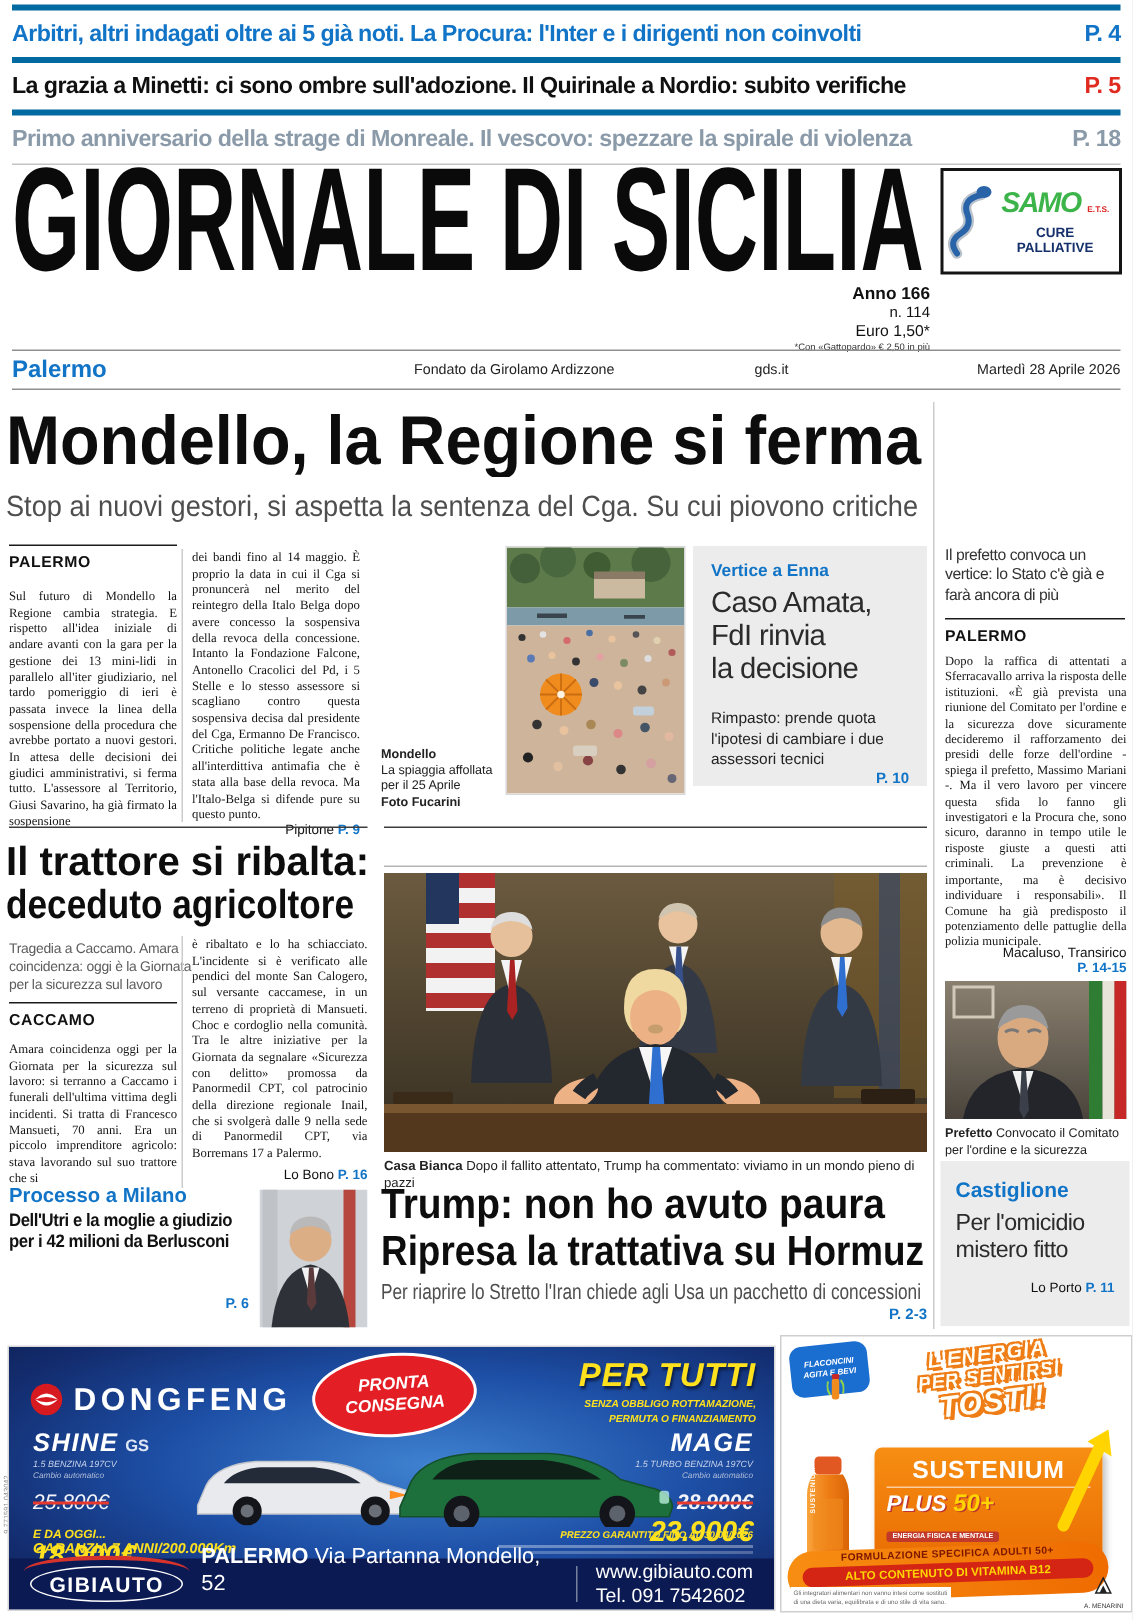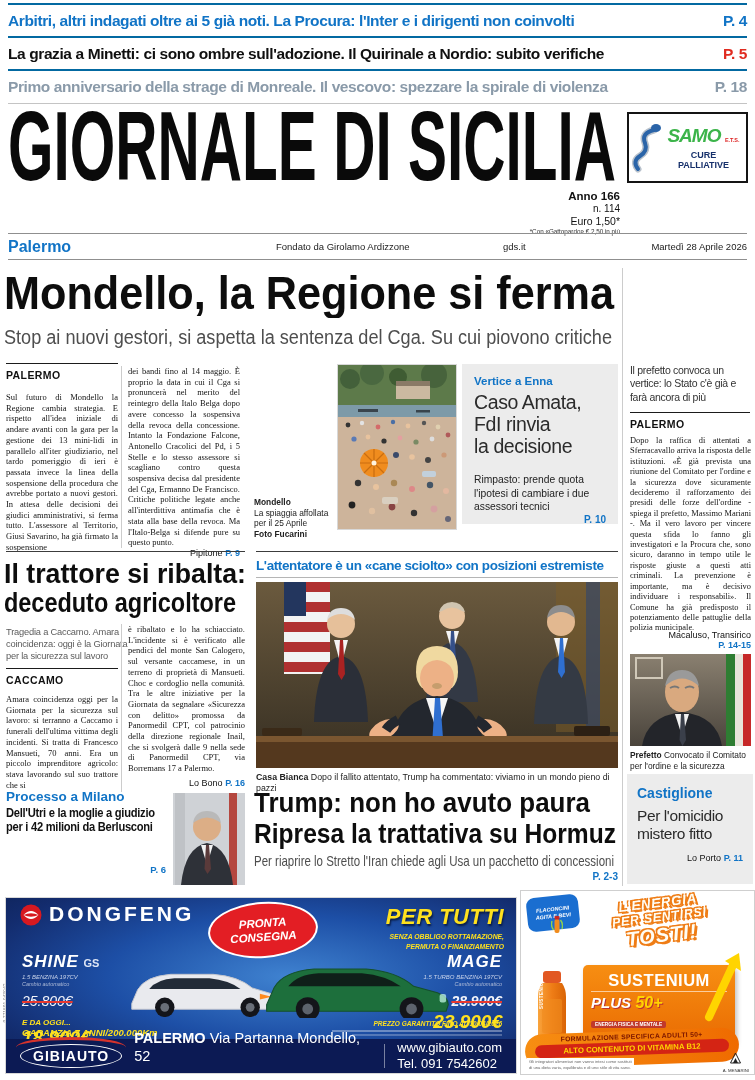--- a/index.html
+++ b/index.html
@@ -5,21 +5,21 @@
   html,body{margin:0;padding:0;background:#e8e8e8;}
   #page{position:relative;width:755px;height:1080px;background:#fff;margin:0 auto;
         font-family:"Liberation Sans",sans-serif;color:#111;overflow:hidden;}
   .abs{position:absolute;}
   .prewrap{white-space:pre-line;}
   .serif{font-family:"Liberation Serif",serif;text-align:justify;color:#141414;}
   .kicker-sm{font-weight:bold;font-size:10.5px;letter-spacing:.4px;border-top:1.5px solid #1b1b1b;padding-top:5px;}
   .blue{color:#1174c6;}
   .pgnum{color:#1174c6;font-weight:bold;}
   .strip{display:flex;justify-content:space-between;align-items:center;height:31px;
-         border-top:2px solid #0369a1;font-weight:bold;font-size:15.5px;letter-spacing:-0.4px;}
+         border-top:4px solid #0369a1;font-weight:bold;font-size:15.5px;letter-spacing:-0.4px;}
   .graybox{background:#ececec;}
   .vrule{width:1px;background:#ccc;}
   .hrule{height:1px;background:#4a4a4a;}
   .caption{font-size:8.4px;color:#222;line-height:1.25;}
   .caption b{font-weight:bold;}
   .byline{font-size:9px;text-align:right;}
   .byline .name{font-weight:normal;color:#111;}
   
   #df-ad{background:radial-gradient(ellipse at 55% 45%, #3f82d0 0%, #1d4fa6 45%, #132c6e 80%, #0e2256 100%);
          border:1px solid #d8d8d8;overflow:hidden;color:#fff;}
@@ -179,21 +179,20 @@
   <div class="abs" style="left:6px;top:626px;width:122px;font-size:9.3px;line-height:1.3;color:#5c5c5c;letter-spacing:-0.2px;">Tragedia a Caccamo. Amara coincidenza: oggi è la Giornata per la sicurezza sul lavoro</div>
   <div class="abs kicker-sm" style="left:6px;top:668px;width:112px;">CACCAMO</div>
   <div class="abs serif" style="left:6px;top:694px;width:112px;font-size:8.5px;line-height:10.7px;">Amara coincidenza oggi per la Giornata per la sicurezza sul lavoro: si terranno a Caccamo i funerali dell'ultima vittima degli incidenti. Si tratta di Francesco Mansueti, 70 anni. Era un piccolo imprenditore agricolo: stava lavorando sul suo trattore che si</div>
   <div class="abs vrule" style="left:121px;top:624px;height:168px;"></div>
   <div class="abs serif" style="left:128px;top:624px;width:117px;font-size:8.5px;line-height:10.7px;">è ribaltato e lo ha schiacciato. L'incidente si è verificato alle pendici del monte San Calogero, sul versante caccamese, in un terreno di proprietà di Mansueti. Choc e cordoglio nella comunità. Tra le altre iniziative per la Giornata da segnalare «Sicurezza con delitto» promossa da Panormedil CPT, col patrocinio della direzione regionale Inail, che si svolgerà dalle 9 nella sede di Panormedil CPT, via Borremans 17 a Palermo.</div>
   <div class="abs byline" style="left:128px;top:778px;width:117px;">
     <span class="name">Lo Bono</span>
     <span class="pgnum">P. 16</span>
   </div>
 
-  <div class="abs blue" style="left:256px;top:558px;width:362px;font-weight:bold;font-size:13.5px;letter-spacing:-0.4px;">L'attentatore è un «cane sciolto» con posizioni estremiste</div>
   <div class="abs" style="left:256px;top:577px;width:362px;height:1px;background:#b5b5b5;"></div>
 
   <svg class="abs" style="left:256px;top:582px;" width="362" height="186" viewBox="0 0 362 186">
     <defs>
       <linearGradient id="tb" x1="0" y1="0" x2="0" y2="1">
         <stop offset="0" stop-color="#6b5a3e"></stop>
           <stop offset="1" stop-color="#352e22"></stop>
       </linearGradient>
     </defs>
     <rect width="362" height="186" fill="url(#tb)"></rect>
@@ -316,21 +315,21 @@
 mistero fitto</div>
     <div class="byline" style="margin-top:10px;">
       <span class="name">Lo Porto</span>
       <span class="pgnum">P. 11</span>
     </div>
   </div>
 
   <div class="abs" style="left:-38px;top:1000px;width:86px;font-size:5px;color:#888;transform:rotate(-90deg);text-align:center;">9 771591 043042</div>
 
   <div id="df-ad" class="abs" style="left:5px;top:897px;width:510px;height:175px;">
-    <div class="abs" style="left:14px;top:4px;display:flex;align-items:flex-end;gap:7px;">
+    <div class="abs" style="left:14px;top:24px;display:flex;align-items:flex-start;gap:7px;">
       <svg width="22" height="22" viewBox="0 0 22 22">
         <circle cx="11" cy="11" r="10.5" fill="#d71920"></circle>
         <path d="M3.5 11 q7.5 -8 15 0 q-7.5 -3.5 -15 0 z" fill="#fff"></path>
         <path d="M3.5 11 q7.5 8 15 0 q-7.5 3.5 -15 0 z" fill="#fff"></path>
       </svg>
       <span style="font-weight:bold;font-size:21px;letter-spacing:3px;color:#fff;">DONGFENG</span>
     </div>
     <div class="abs prewrap" style="left:202px;top:4px;width:106px;height:52px;background:#e31e24;border:2px solid #fff;border-radius:50%;display:flex;align-items:center;justify-content:center;text-align:center;font-weight:bold;font-style:italic;font-size:11.5px;line-height:1.25;color:#fff;transform:rotate(-4deg);">PRONTA
 CONSEGNA</div>
     <div class="abs" style="right:12px;top:6px;text-align:right;">

